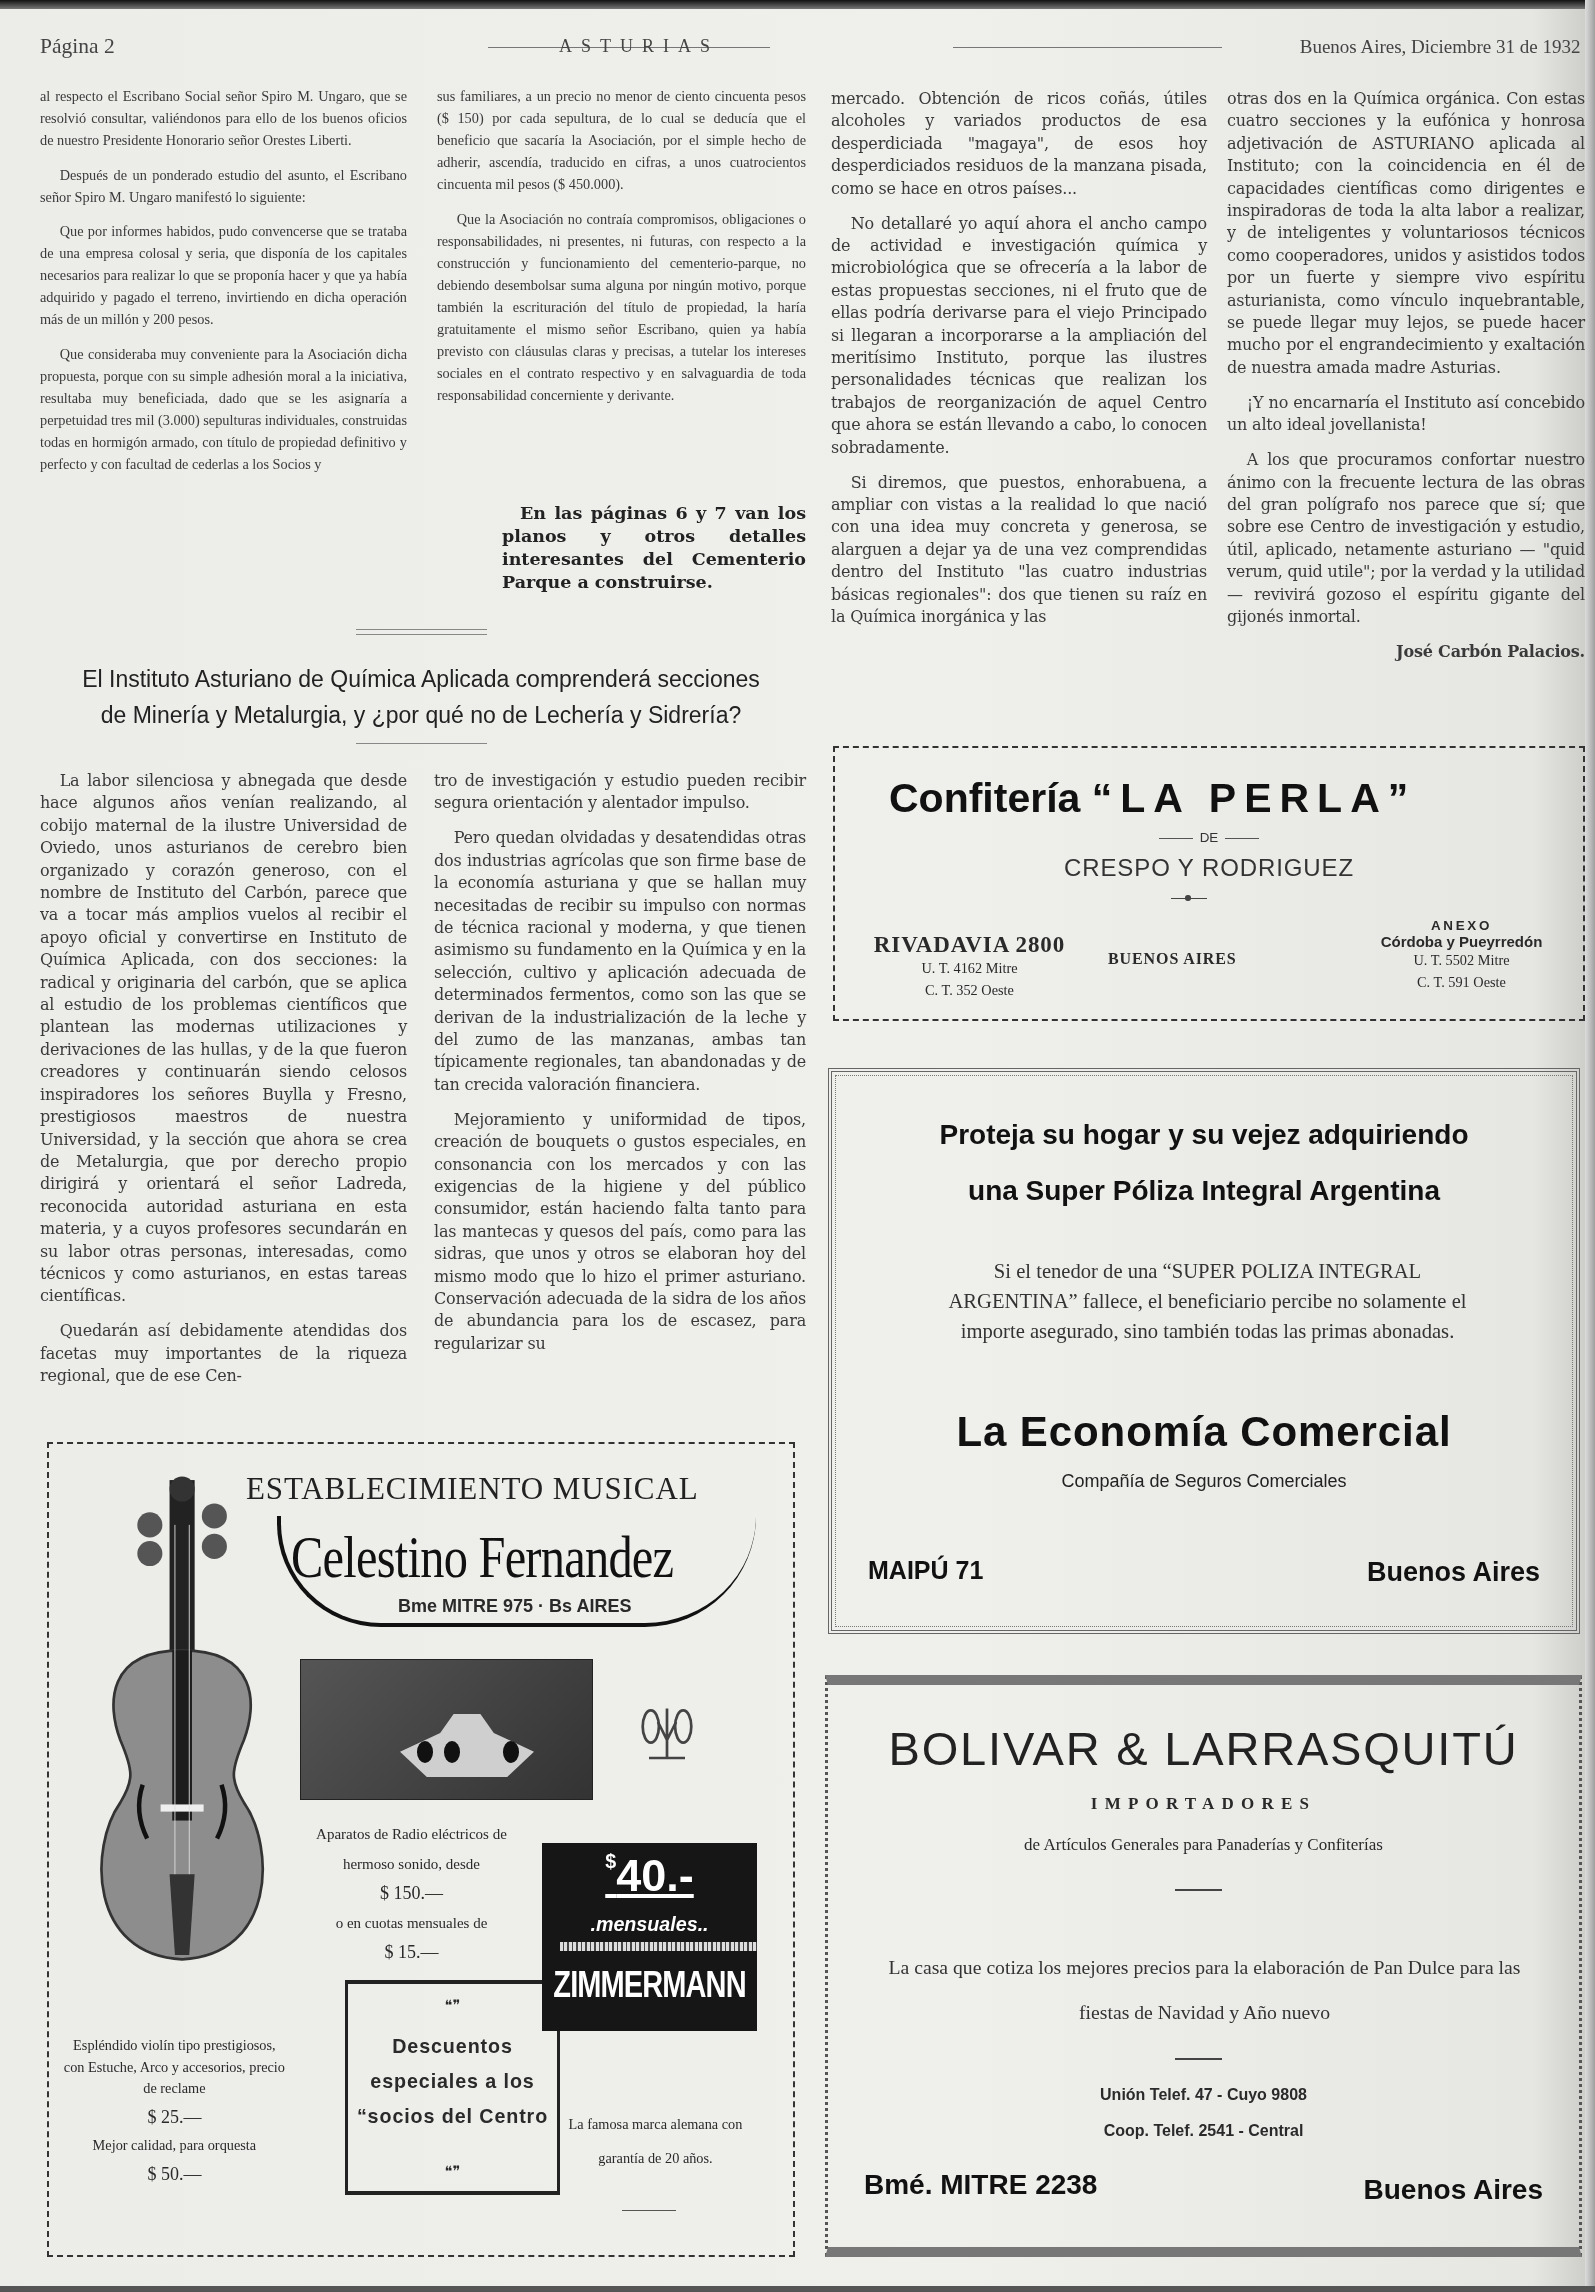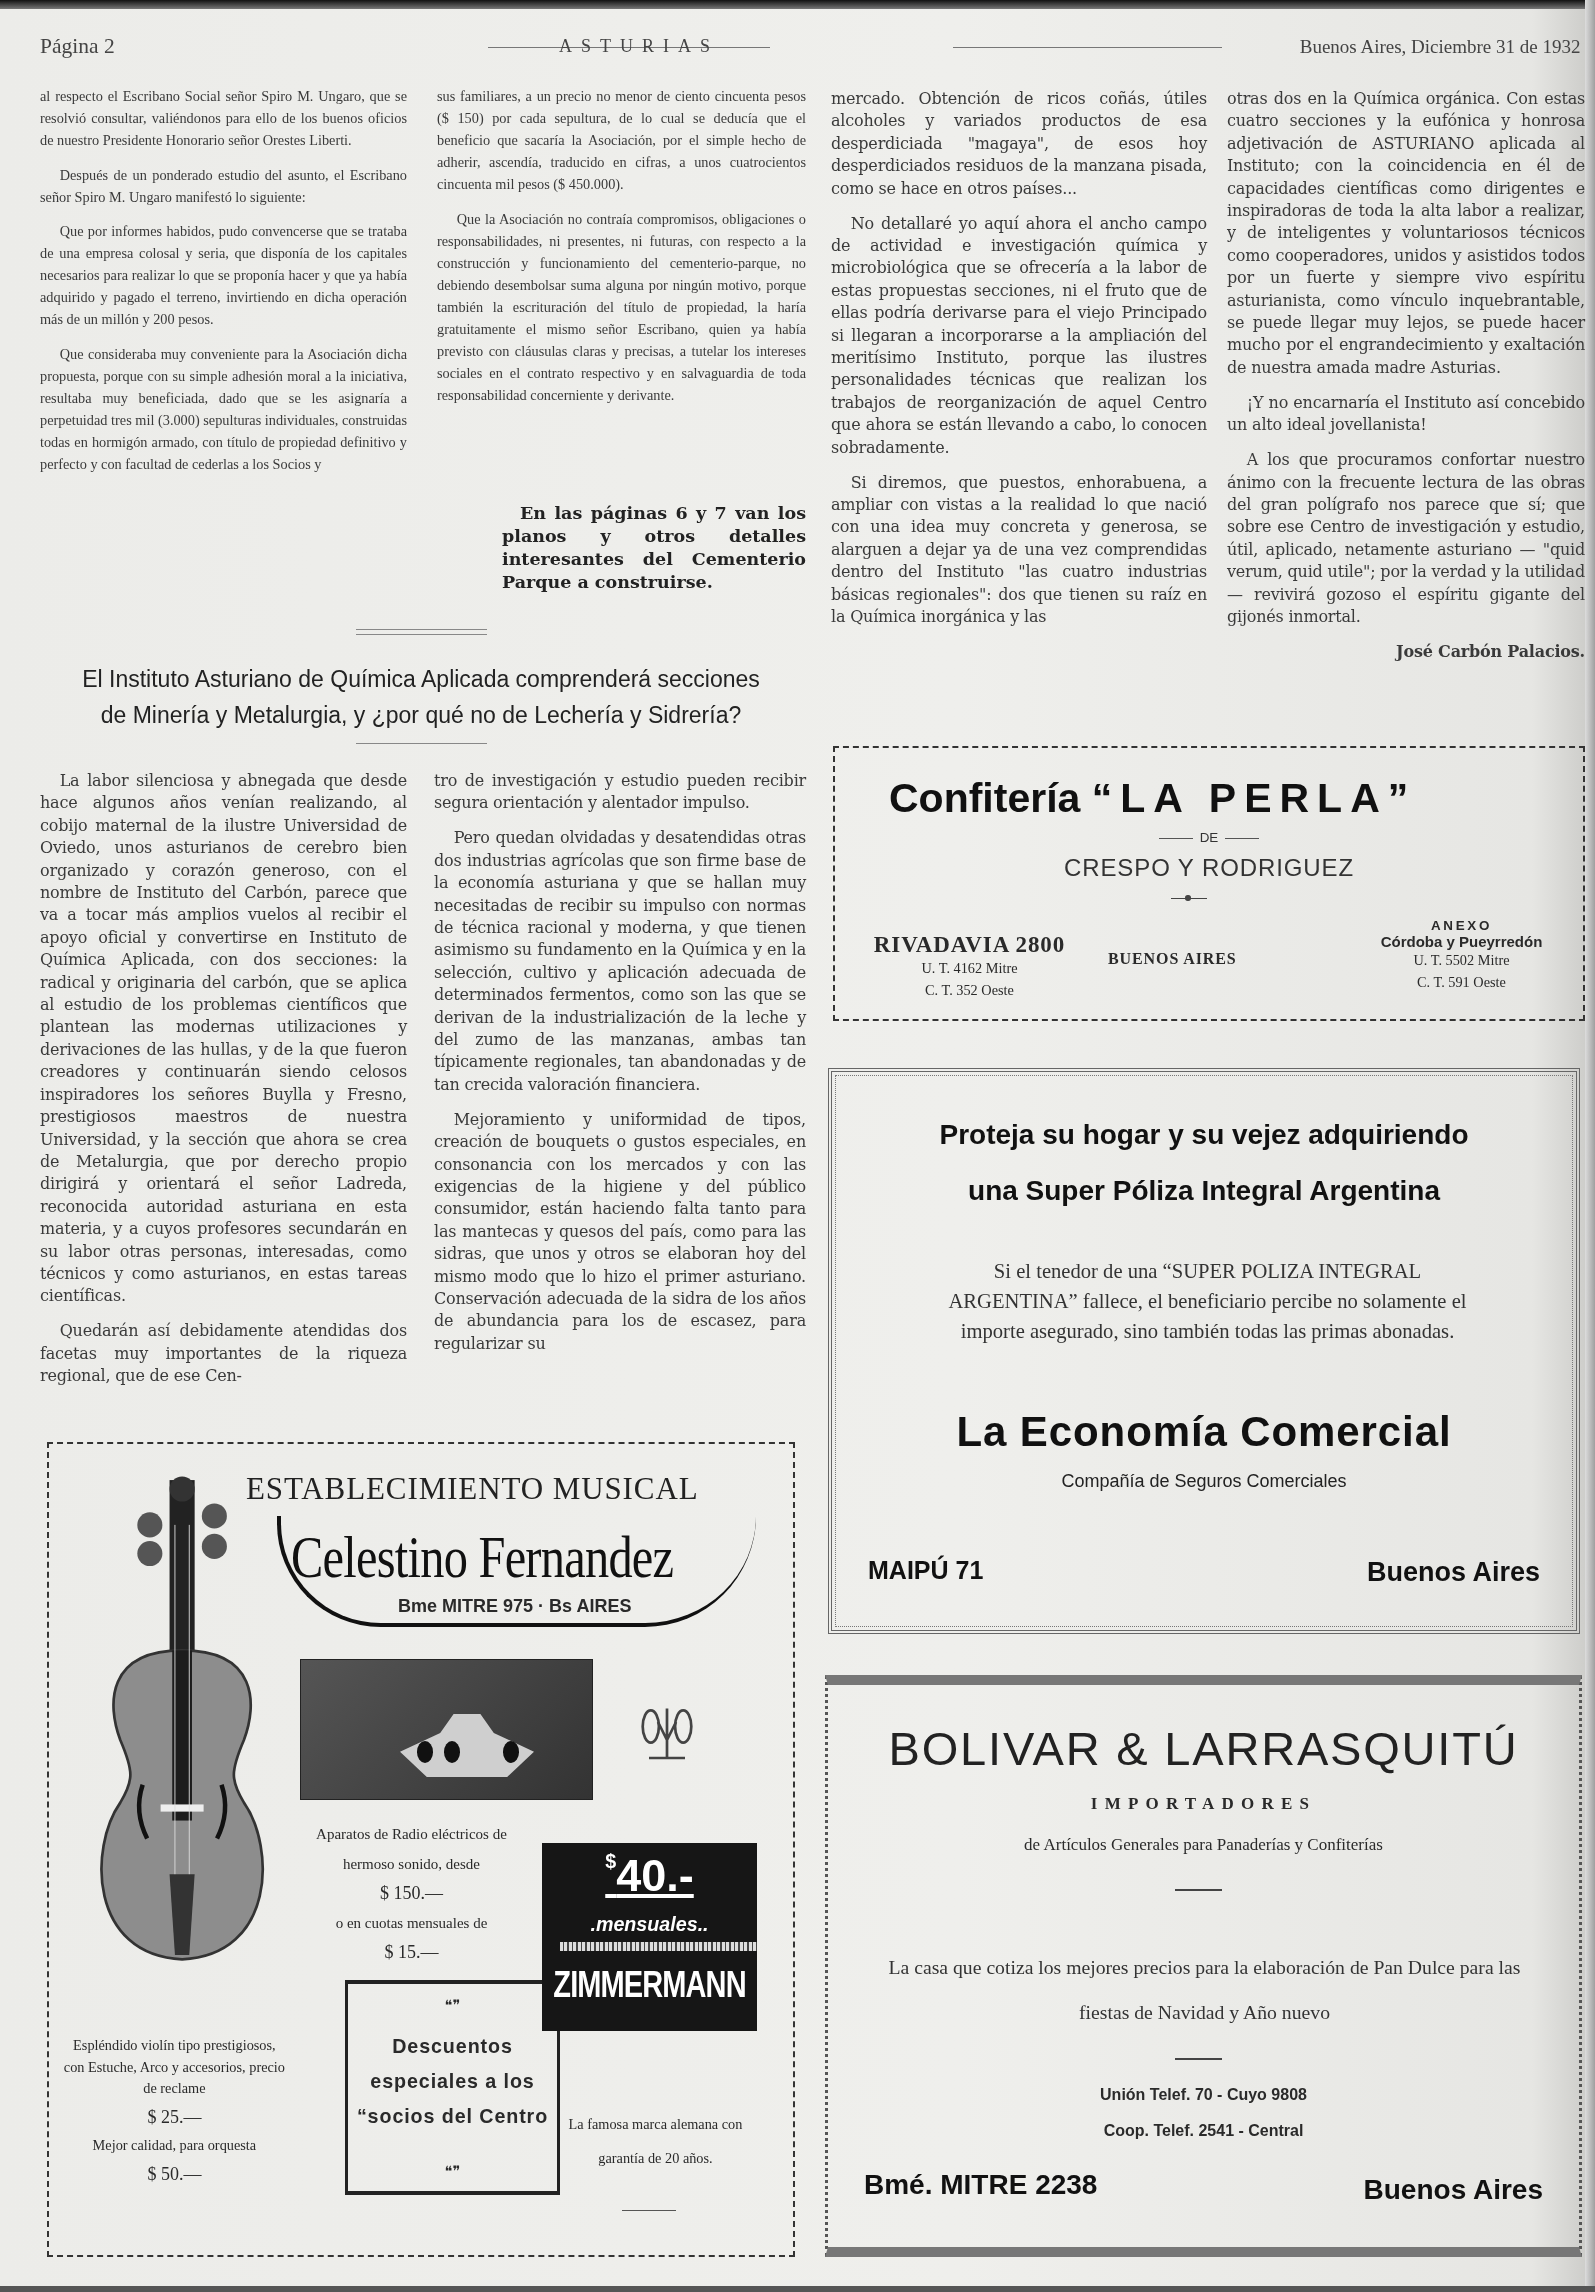--- a/index.html
+++ b/index.html
@@ -195,21 +195,21 @@
     <div class="city">Buenos Aires</div>
   </div>
 
   <div class="ad greek bol">
     <div class="h1 sans">BOLIVAR &amp; LARRASQUITÚ</div>
     <div class="h2 serif">IMPORTADORES</div>
     <div class="h3 serif">de Artículos Generales para Panaderías y Confiterías</div>
     <div class="rule" style="top:204px;"></div>
     <div class="body serif">La casa que cotiza los mejores precios para la elaboración de Pan Dulce para las fiestas de Navidad y Año nuevo</div>
     <div class="rule" style="top:373px;"></div>
-    <div class="tel sans" style="top:401px;">Unión Telef. 70 - Cuyo 9808</div>
+    <div class="tel sans" style="top:401px;">Unión Telef. 47 - Cuyo 9808</div>
     <div class="tel sans" style="top:437px;">Coop. Telef. 2541 - Central</div>
     <div class="addr sans">Bmé. MITRE 2238</div>
     <div class="city sans">Buenos Aires</div>
   </div>
 
   <div class="ad dash mus serif">
     <svg class="violin" viewBox="0 0 250 560">
       <rect x="110" y="10" width="28" height="250" fill="#222"></rect>
       <circle cx="124" cy="20" r="14" fill="#333"></circle>
       <circle cx="88" cy="60" r="14" fill="#555"></circle>

